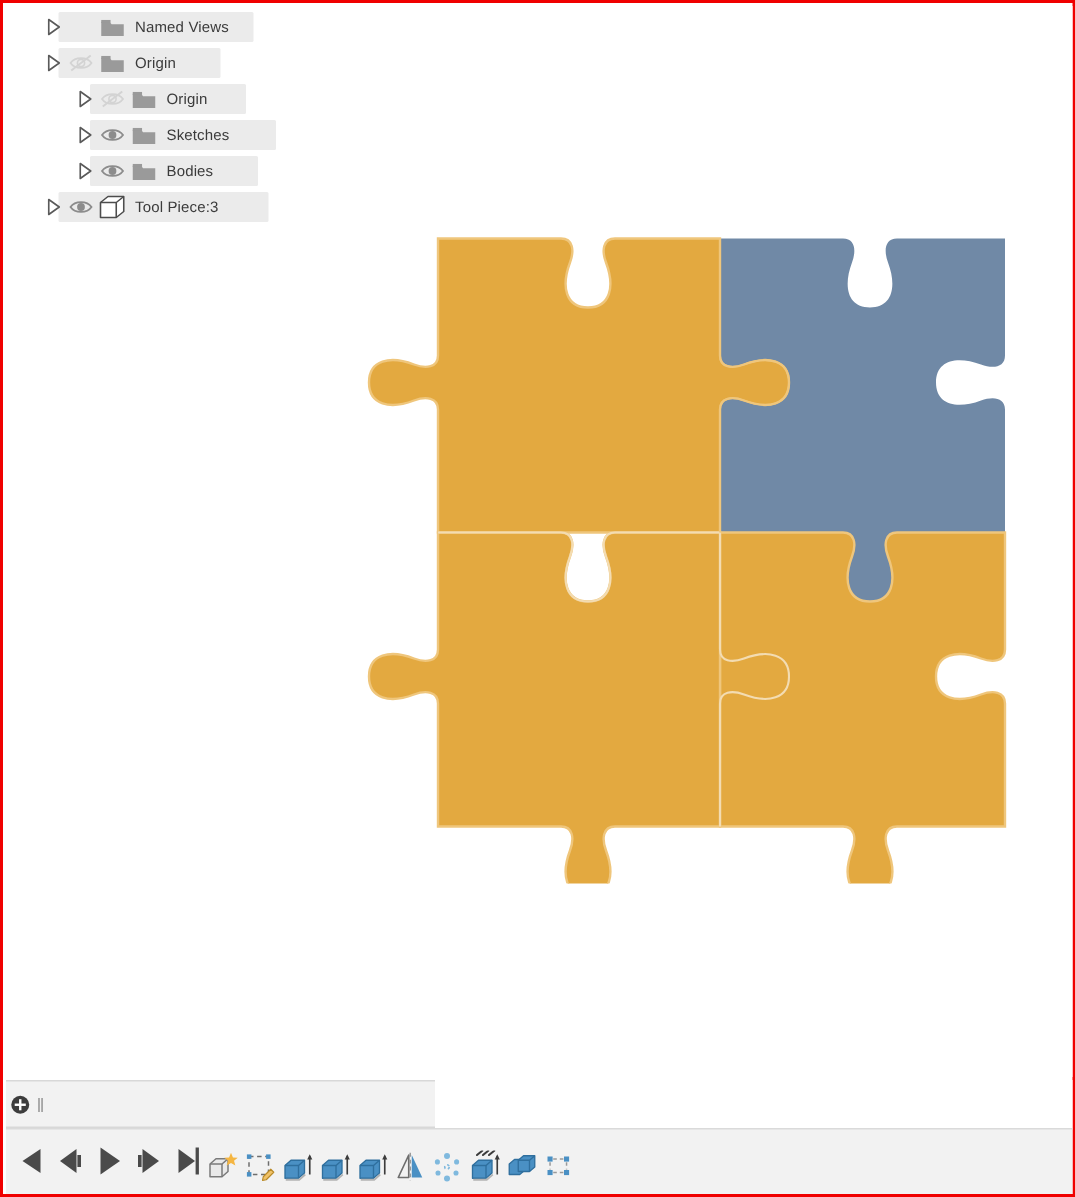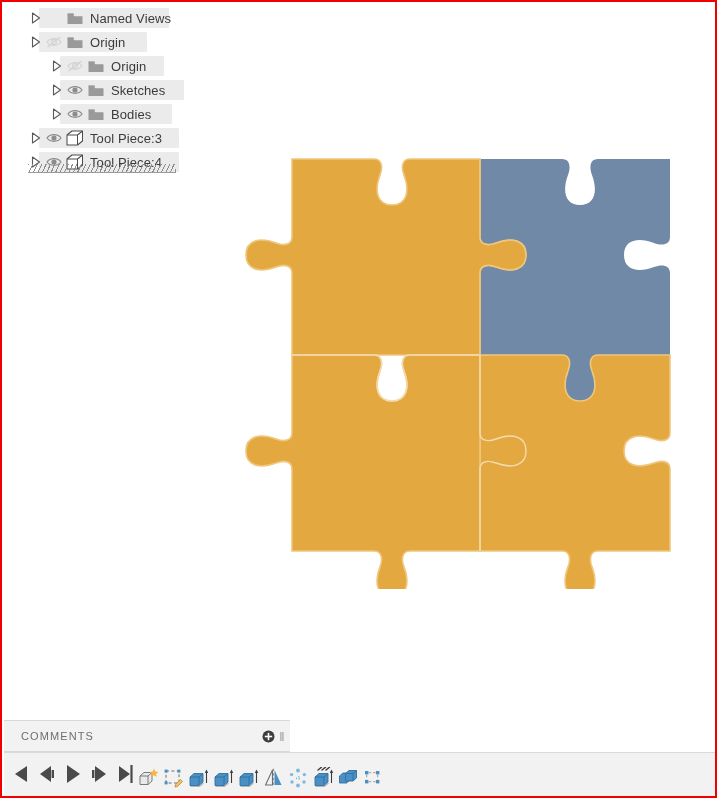--- a/index.html
+++ b/index.html
@@ -88,21 +88,21 @@
     width: 22px;
     height: 20px;
     display: inline-flex;
     align-items: center;
     justify-content: center;
     flex: 0 0 22px;
   }
   .label {
     padding-left: 4px;
     padding-right: 16px;
-    font-size: 13px;
+    font-size: 10px;
     letter-spacing: .1px;
     color: #3b3b3b;
   }
   .drag-underline {
     position: absolute;
     left: 24px;
     bottom: 1px;
     height: 8px;
     width: 148px;
     z-index: 2;
@@ -345,44 +345,20 @@
             </svg>
           </div>
           <div class="nodeicon">
             <svg width="18" height="16" viewBox="0 0 18 16">
               <path d="M1 5 L6 1 L16.5 1 L16.5 11 L11.5 15 L1 15 Z" fill="#ffffff" stroke="#4d4d4d" stroke-width="1.05" stroke-linejoin="round"></path>
               <path d="M1 5 L11.5 5 L16.5 1" fill="none" stroke="#4d4d4d" stroke-width="1.05" stroke-linejoin="round"></path>
               <path d="M11.5 5 L11.5 15" fill="none" stroke="#4d4d4d" stroke-width="1.05"></path>
             </svg>
           </div>
           <div class="label">Tool Piece:3</div>
-        </div>
-        <div class="tree-row">
-          <div class="rowbg" style="left: 35px; width: 140px;"></div>
-          <div style="width: 24px; flex: 0 0 24px;"></div>
-          <div class="arrow">
-            <svg width="10" height="12" viewBox="0 0 10 12">
-              <path d="M1.5 1 L8.5 6 L1.5 11 Z" fill="#ffffff" stroke="#5a5a5a" stroke-width="1.1" stroke-linejoin="round"></path>
-            </svg>
-          </div>
-          <div class="eye">
-            <svg width="16" height="12" viewBox="0 0 16 12">
-              <path d="M1 6 C4 1.6 12 1.6 15 6 C12 10.4 4 10.4 1 6 Z" fill="none" stroke="#8c8c8c" stroke-width="1.2"></path>
-              <circle cx="8" cy="6" r="2.6" fill="#8c8c8c"></circle>
-            </svg>
-          </div>
-          <div class="nodeicon">
-            <svg width="18" height="16" viewBox="0 0 18 16">
-              <path d="M1 5 L6 1 L16.5 1 L16.5 11 L11.5 15 L1 15 Z" fill="#ffffff" stroke="#4d4d4d" stroke-width="1.05" stroke-linejoin="round"></path>
-              <path d="M1 5 L11.5 5 L16.5 1" fill="none" stroke="#4d4d4d" stroke-width="1.05" stroke-linejoin="round"></path>
-              <path d="M11.5 5 L11.5 15" fill="none" stroke="#4d4d4d" stroke-width="1.05"></path>
-            </svg>
-          </div>
-          <div class="label">Tool Piece:4</div>
-          <div class="drag-underline"></div>
         </div>
       </div>
 
     <div id="puzzle-wrap">
       <svg width="440" height="440" viewBox="0 0 440 440" xmlns="http://www.w3.org/2000/svg">
         <defs>
 
           <clipPath id="clipall">
               <rect x="0" y="0" width="440" height="440"></rect>
             </clipPath>
@@ -493,21 +469,20 @@
             C 272,88 286,91 286,106
             C 286,121 272,124 256,118
             C 248,115 240,116 240,124 L 240,206" fill="none" stroke="#efc67c" stroke-width="1.2"></path>
         </g>
       </svg>
     </div>
   </div>
 
   <div id="comments-strip-right"></div>
   <div id="comments-bar">
-    <div id="comments-label">COMMENTS</div>
     <div class="cmt-plus">
       <svg width="13" height="13" viewBox="0 0 13 13">
         <circle cx="6.5" cy="6.5" r="6" fill="#3c3c3c"></circle>
         <rect x="5.7" y="2.8" width="1.6" height="7.4" fill="#ffffff"></rect>
         <rect x="2.8" y="5.7" width="7.4" height="1.6" fill="#ffffff"></rect>
       </svg>
     </div>
     <div class="cmt-grip">‖</div>
   </div>
 

